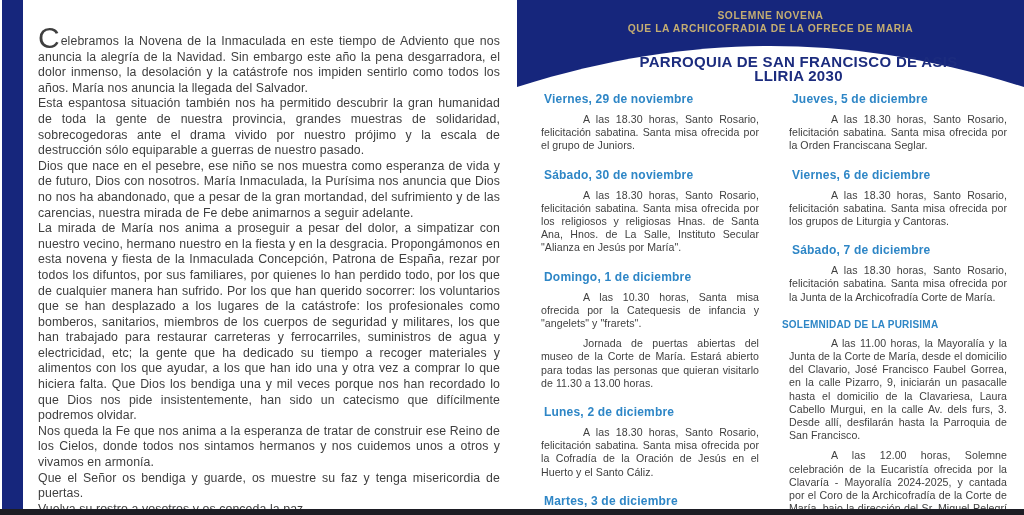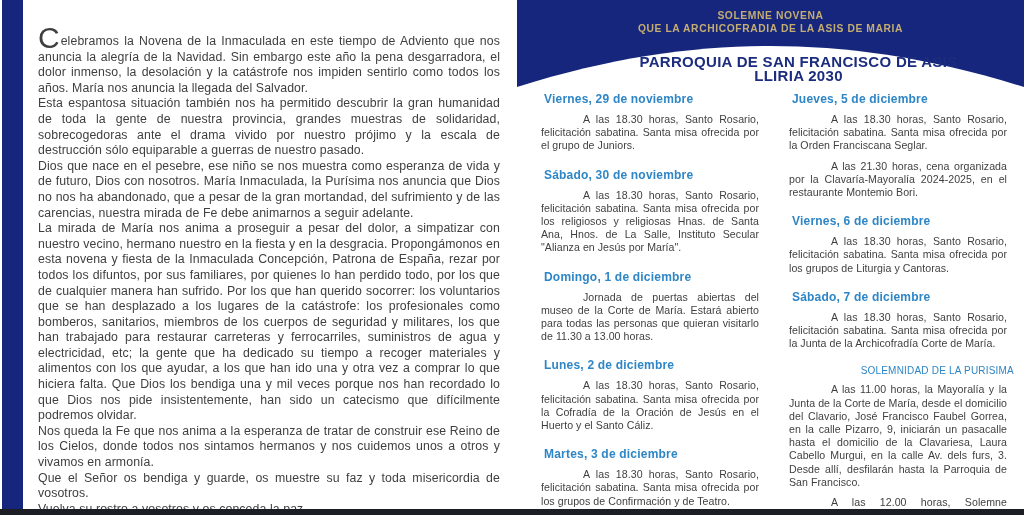--- a/index.html
+++ b/index.html
@@ -41,93 +41,93 @@
     position:absolute;left:0;top:92px;width:512px;display:flex;
   }
   .col{width:232px;box-sizing:border-box;}
   .col-1{margin-left:22px;}
   .col-2{margin-left:16px;}
   .entry{margin-bottom:15px;}
   .entry .date{
     margin:0 0 2px 10px;color:#2e86c6;font-size:12px;font-weight:600;letter-spacing:.2px;
   }
   .entry .subhead{
-    margin:0 0 2px 0;color:#2e86c6;font-size:10px;font-weight:400;letter-spacing:.2px;text-align:right;
+    margin:0 0 2px 0;color:#2e86c6;font-size:10px;font-weight:700;letter-spacing:.2px;
   }
   .entry p{
     margin:7px;color:#3f3f3f;font-size:10.6px;line-height:13.2px;
     text-align:justify;text-indent:42px;letter-spacing:.05px;
   }
 </style>
 </head>
 <body>
 
 <div class="canvas">
 
   <div class="left-stripe"></div>
 
   <div class="left-page">
     <p class="para"><span class="dropcap">C</span><span>elebramos la Novena de la Inmaculada en este tiempo de Adviento que nos anuncia la alegría de la Navidad. Sin embargo este año la pena desgarradora, el dolor inmenso, la desolación y la catástrofe nos impiden sentirlo como todos los años. María nos anuncia la llegada del Salvador.</span></p>
     <p class="para">Esta espantosa situación también nos ha permitido descubrir la gran humanidad de toda la gente de nuestra provincia, grandes muestras de solidaridad, sobrecogedoras ante el drama vivido por nuestro prójimo y la escala de destrucción sólo equiparable a guerras de nuestro pasado.</p>
     <p class="para">Dios que nace en el pesebre, ese niño se nos muestra como esperanza de vida y de futuro, Dios con nosotros. María Inmaculada, la Purísima nos anuncia que Dios no nos ha abandonado, que a pesar de la gran mortandad, del sufrimiento y de las carencias, nuestra mirada de Fe debe animarnos a seguir adelante.</p>
     <p class="para">La mirada de María nos anima a proseguir a pesar del dolor, a simpatizar con nuestro vecino, hermano nuestro en la fiesta y en la desgracia. Propongámonos en esta novena y fiesta de la Inmaculada Concepción, Patrona de España, rezar por todos los difuntos, por sus familiares, por quienes lo han perdido todo, por los que de cualquier manera han sufrido. Por los que han querido socorrer: los voluntarios que se han desplazado a los lugares de la catástrofe: los profesionales como bomberos, sanitarios, miembros de los cuerpos de seguridad y militares, los que han trabajado para restaurar carreteras y ferrocarriles, suministros de agua y electricidad, etc; la gente que ha dedicado su tiempo a recoger materiales y alimentos con los que ayudar, a los que han ido una y otra vez a comprar lo que hiciera falta. Que Dios los bendiga una y mil veces porque nos han recordado lo que Dios nos pide insistentemente, han sido un catecismo que difícilmente podremos olvidar.</p>
     <p class="para">Nos queda la Fe que nos anima a la esperanza de tratar de construir ese Reino de los Cielos, donde todos nos sintamos hermanos y nos cuidemos unos a otros y vivamos en armonía.</p>
-    <p class="para">Que el Señor os bendiga y guarde, os muestre su faz y toda misericordia de vosotros.</p>
+    <p class="para">Que el Señor os bendiga y guarde, os muestre su faz y tenga misericordia de puertas.</p>
     <p class="para">Vuelva su rostro a vosotros y os conceda la paz.</p>
 
   </div>
 
   <div class="right-page">
 
     <div class="rp-header">
       <svg viewBox="0 0 507 90" preserveAspectRatio="none">
         <rect x="0" y="0" width="507" height="90" fill="#16267c"></rect>
         <path d="M0,90 L0,87 C95,57 178,46 253,46 C328,46 412,57 507,87 L507,90 Z" fill="#ffffff"></path>
       </svg>
       <div class="banner-lines">
         <div>SOLEMNE NOVENA</div>
-        <div>QUE LA ARCHICOFRADIA DE LA ASIS DE MARIA</div>
+        <div>QUE LA ARCHICOFRADIA DE LA OFRECE DE MARIA</div>
       </div>
       <div class="subtitle-lines">
         <div>PARROQUIA DE SAN FRANCISCO DE ASIS</div>
         <div>LLIRIA 2030</div>
       </div>
     </div>
 
     <div class="columns">
 
       <div class="col col-1">
         <div class="entry">
           <h3 class="date">Viernes, 29 de noviembre</h3>
           <p>A las 18.30 horas, Santo Rosario, felicitación sabatina. Santa misa ofrecida por el grupo de Juniors.</p>
         </div>
         <div class="entry">
           <h3 class="date">Sábado, 30 de noviembre</h3>
           <p>A las 18.30 horas, Santo Rosario, felicitación sabatina. Santa misa ofrecida por los religiosos y religiosas Hnas. de Santa Ana, Hnos. de La Salle, Instituto Secular "Alianza en Jesús por María".</p>
         </div>
         <div class="entry">
           <h3 class="date">Domingo, 1 de diciembre</h3>
+          <p>A las 10.30 horas, Santa misa ofrecida por la Catequesis de infancia y "angelets" y "frarets".</p>
           <p>Jornada de puertas abiertas del museo de la Corte de María. Estará abierto para todas las personas que quieran visitarlo de 11.30 a 13.00 horas.</p>
         </div>
         <div class="entry">
           <h3 class="date">Lunes, 2 de diciembre</h3>
           <p>A las 18.30 horas, Santo Rosario, felicitación sabatina. Santa misa ofrecida por la Cofradía de la Oración de Jesús en el Huerto y el Santo Cáliz.</p>
         </div>
         <div class="entry">
           <h3 class="date">Martes, 3 de diciembre</h3>
           <p>A las 18.30 horas, Santo Rosario, felicitación sabatina. Santa misa ofrecida por los grupos de Confirmación y de Teatro.</p>
         </div>
 
       </div>
 
       <div class="col col-2">
         <div class="entry">
           <h3 class="date">Jueves, 5 de diciembre</h3>
           <p>A las 18.30 horas, Santo Rosario, felicitación sabatina. Santa misa ofrecida por la Orden Franciscana Seglar.</p>
-          <p>A las 21.30 horas, cena organizada por la Clavaría-Mayoralía 2024-2025, en el restaurante Montemio Bori.</p>
         </div>
         <div class="entry">
           <h3 class="date">Viernes, 6 de diciembre</h3>
           <p>A las 18.30 horas, Santo Rosario, felicitación sabatina. Santa misa ofrecida por los grupos de Liturgia y Cantoras.</p>
         </div>
         <div class="entry">
           <h3 class="date">Sábado, 7 de diciembre</h3>
           <p>A las 18.30 horas, Santo Rosario, felicitación sabatina. Santa misa ofrecida por la Junta de la Archicofradía Corte de María.</p>
         </div>
         <div class="entry">

